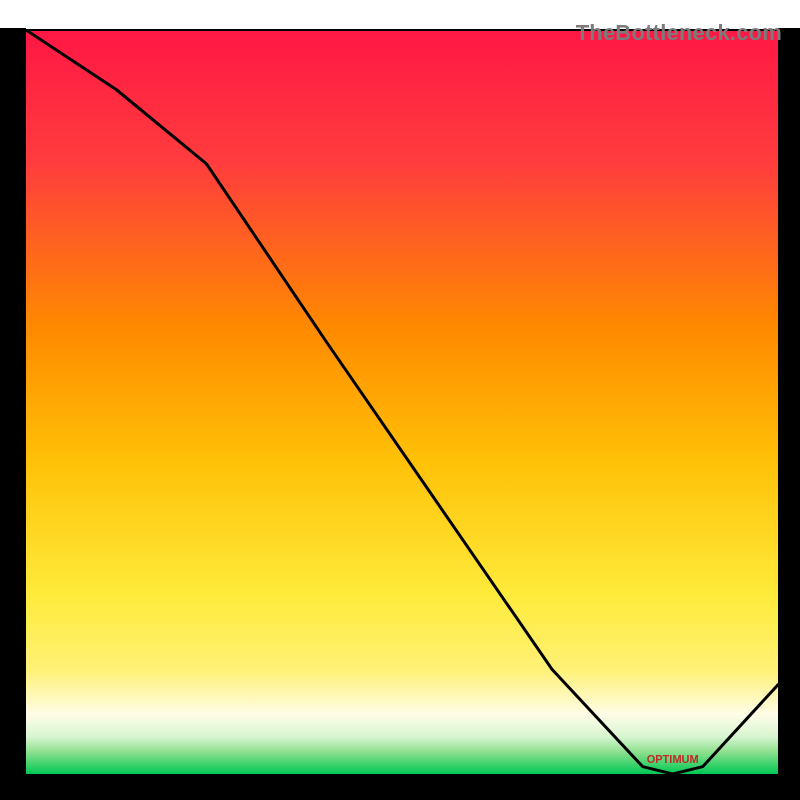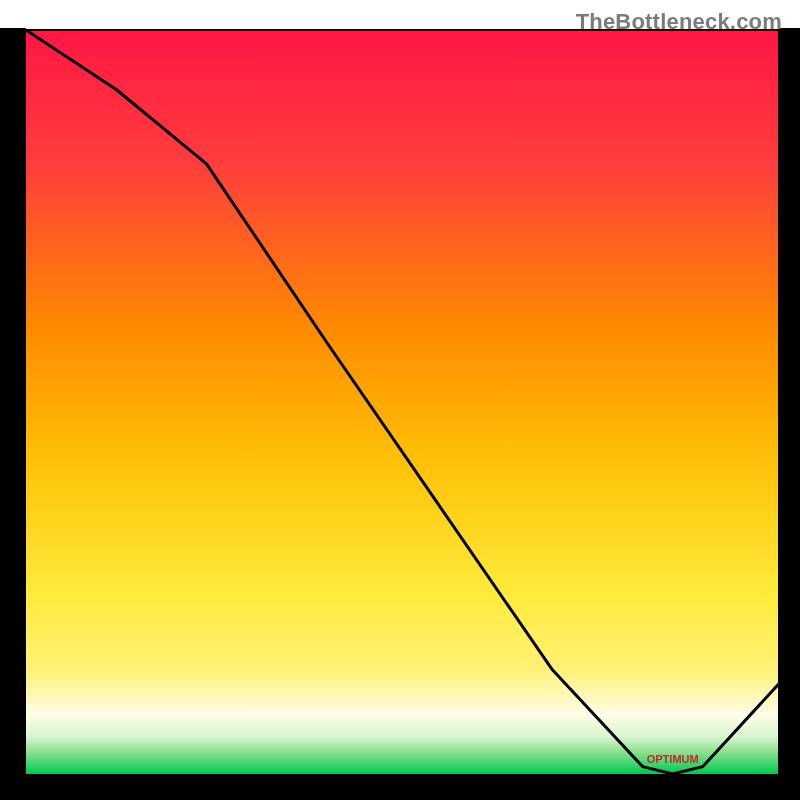--- a/index.html
+++ b/index.html
@@ -10,21 +10,21 @@
     background: #ffffff;
     overflow: hidden;
   }
   .wrap {
     position: relative;
     width: 800px;
     height: 800px;
   }
   .watermark {
     position: absolute;
-    top: 9px;
+    top: 20px;
     right: 18px;
     font-family: Arial, Helvetica, sans-serif;
     font-size: 22px;
     font-weight: 600;
     color: #7b7b7b;
     letter-spacing: 0.2px;
   }
   svg {
     display: block;
   }

